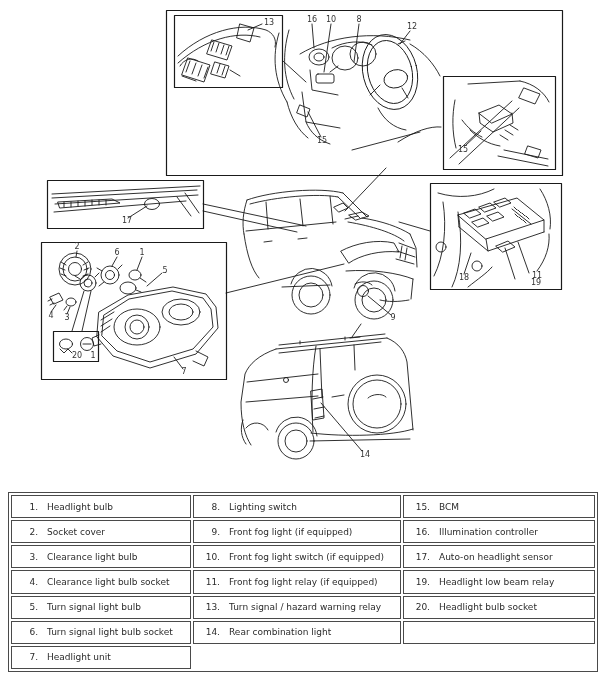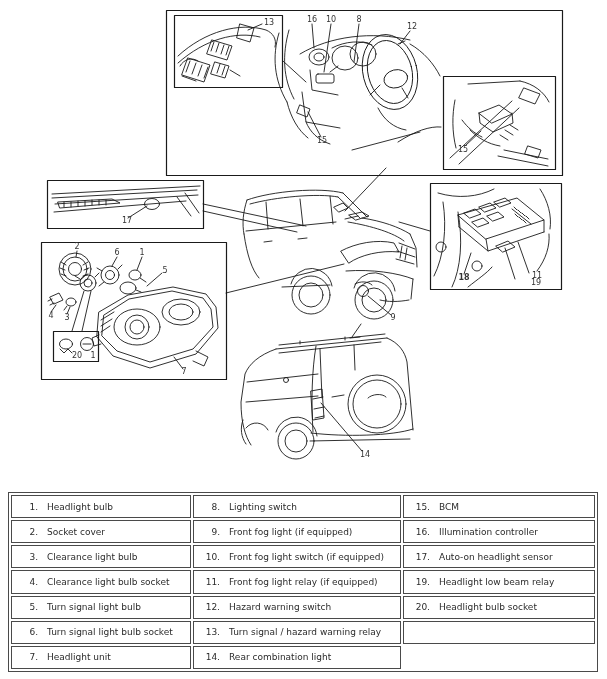--- a/index.html
+++ b/index.html
@@ -230,21 +230,21 @@
       <span class="callout" style="left: 77px; top: 247px;">2</span>
       <span class="callout" style="left: 117px; top: 253px;">6</span>
       <span class="callout" style="left: 142px; top: 253px;">1</span>
       <span class="callout" style="left: 165px; top: 271px;">5</span>
       <span class="callout" style="left: 51px; top: 316px;">4</span>
       <span class="callout" style="left: 67px; top: 318px;">3</span>
       <span class="callout" style="left: 77px; top: 356px; text-align: center;">20</span>
       <span class="callout" style="left: 93px; top: 356px;">1</span>
       <span class="callout" style="left: 184px; top: 372px;">7</span>
       <span class="callout" style="left: 393px; top: 318px;">9</span>
-      <span class="callout" style="left: 464px; top: 278px; font-weight: bold;">18</span>
+      <span class="callout" style="left: 464px; top: 278px;">18</span>
       <span class="callout" style="left: 536px; top: 283px;">19</span>
       <span class="callout" style="left: 529px; top: 276px; margin-left: 8px;">11</span>
       <span class="callout" style="left: 365px; top: 455px;">14</span>
     </div>
 
   <div class="legend" id="legend">
       <div class="legend-col">
         <div class="legend-row">
           <span class="legend-num">1.</span>
           <span class="legend-label">Headlight bulb</span>
@@ -285,24 +285,20 @@
         </div>
         <div class="legend-row">
           <span class="legend-num">10.</span>
           <span class="legend-label">Front fog light switch (if equipped)</span>
         </div>
         <div class="legend-row">
           <span class="legend-num">11.</span>
           <span class="legend-label">Front fog light relay (if equipped)</span>
         </div>
         <div class="legend-row">
-          <span class="legend-num">12.</span>
-          <span class="legend-label">Hazard warning switch</span>
-        </div>
-        <div class="legend-row">
           <span class="legend-num">13.</span>
           <span class="legend-label">Turn signal / hazard warning relay</span>
         </div>
         <div class="legend-row">
           <span class="legend-num">14.</span>
           <span class="legend-label">Rear combination light</span>
         </div>
       </div>
       <div class="legend-col">
         <div class="legend-row">

